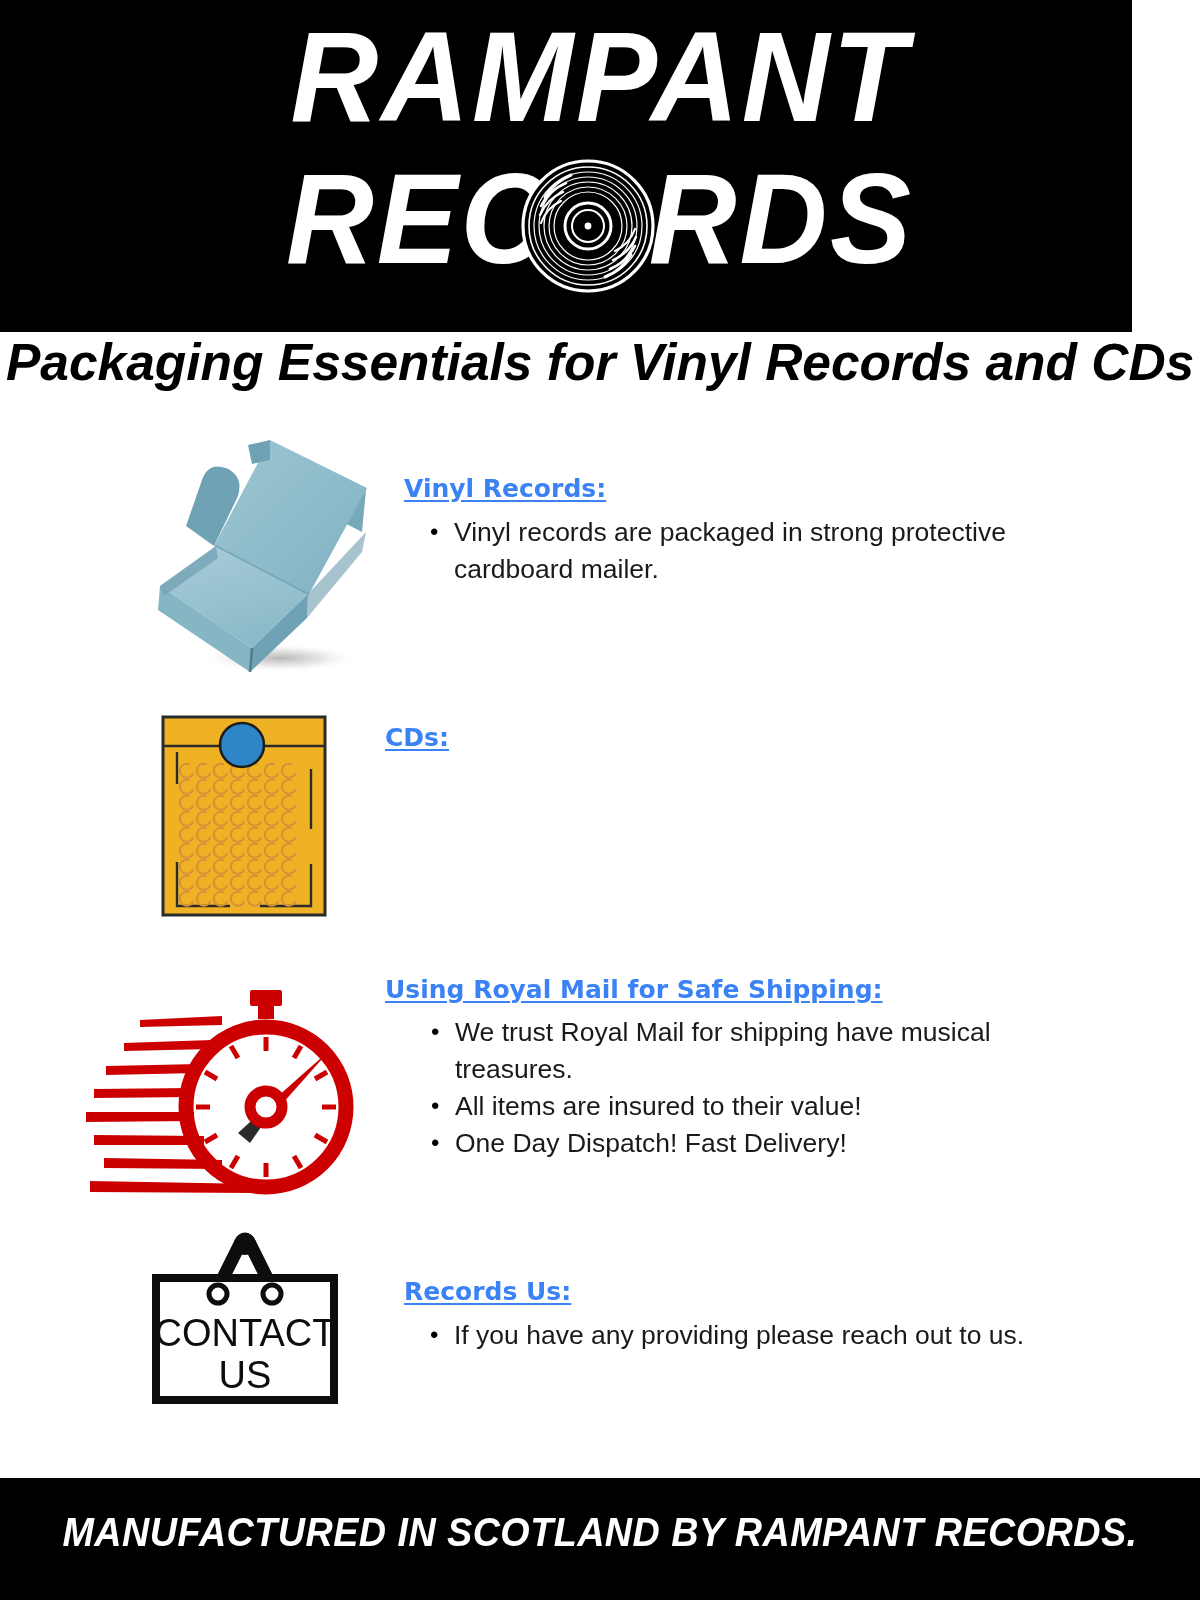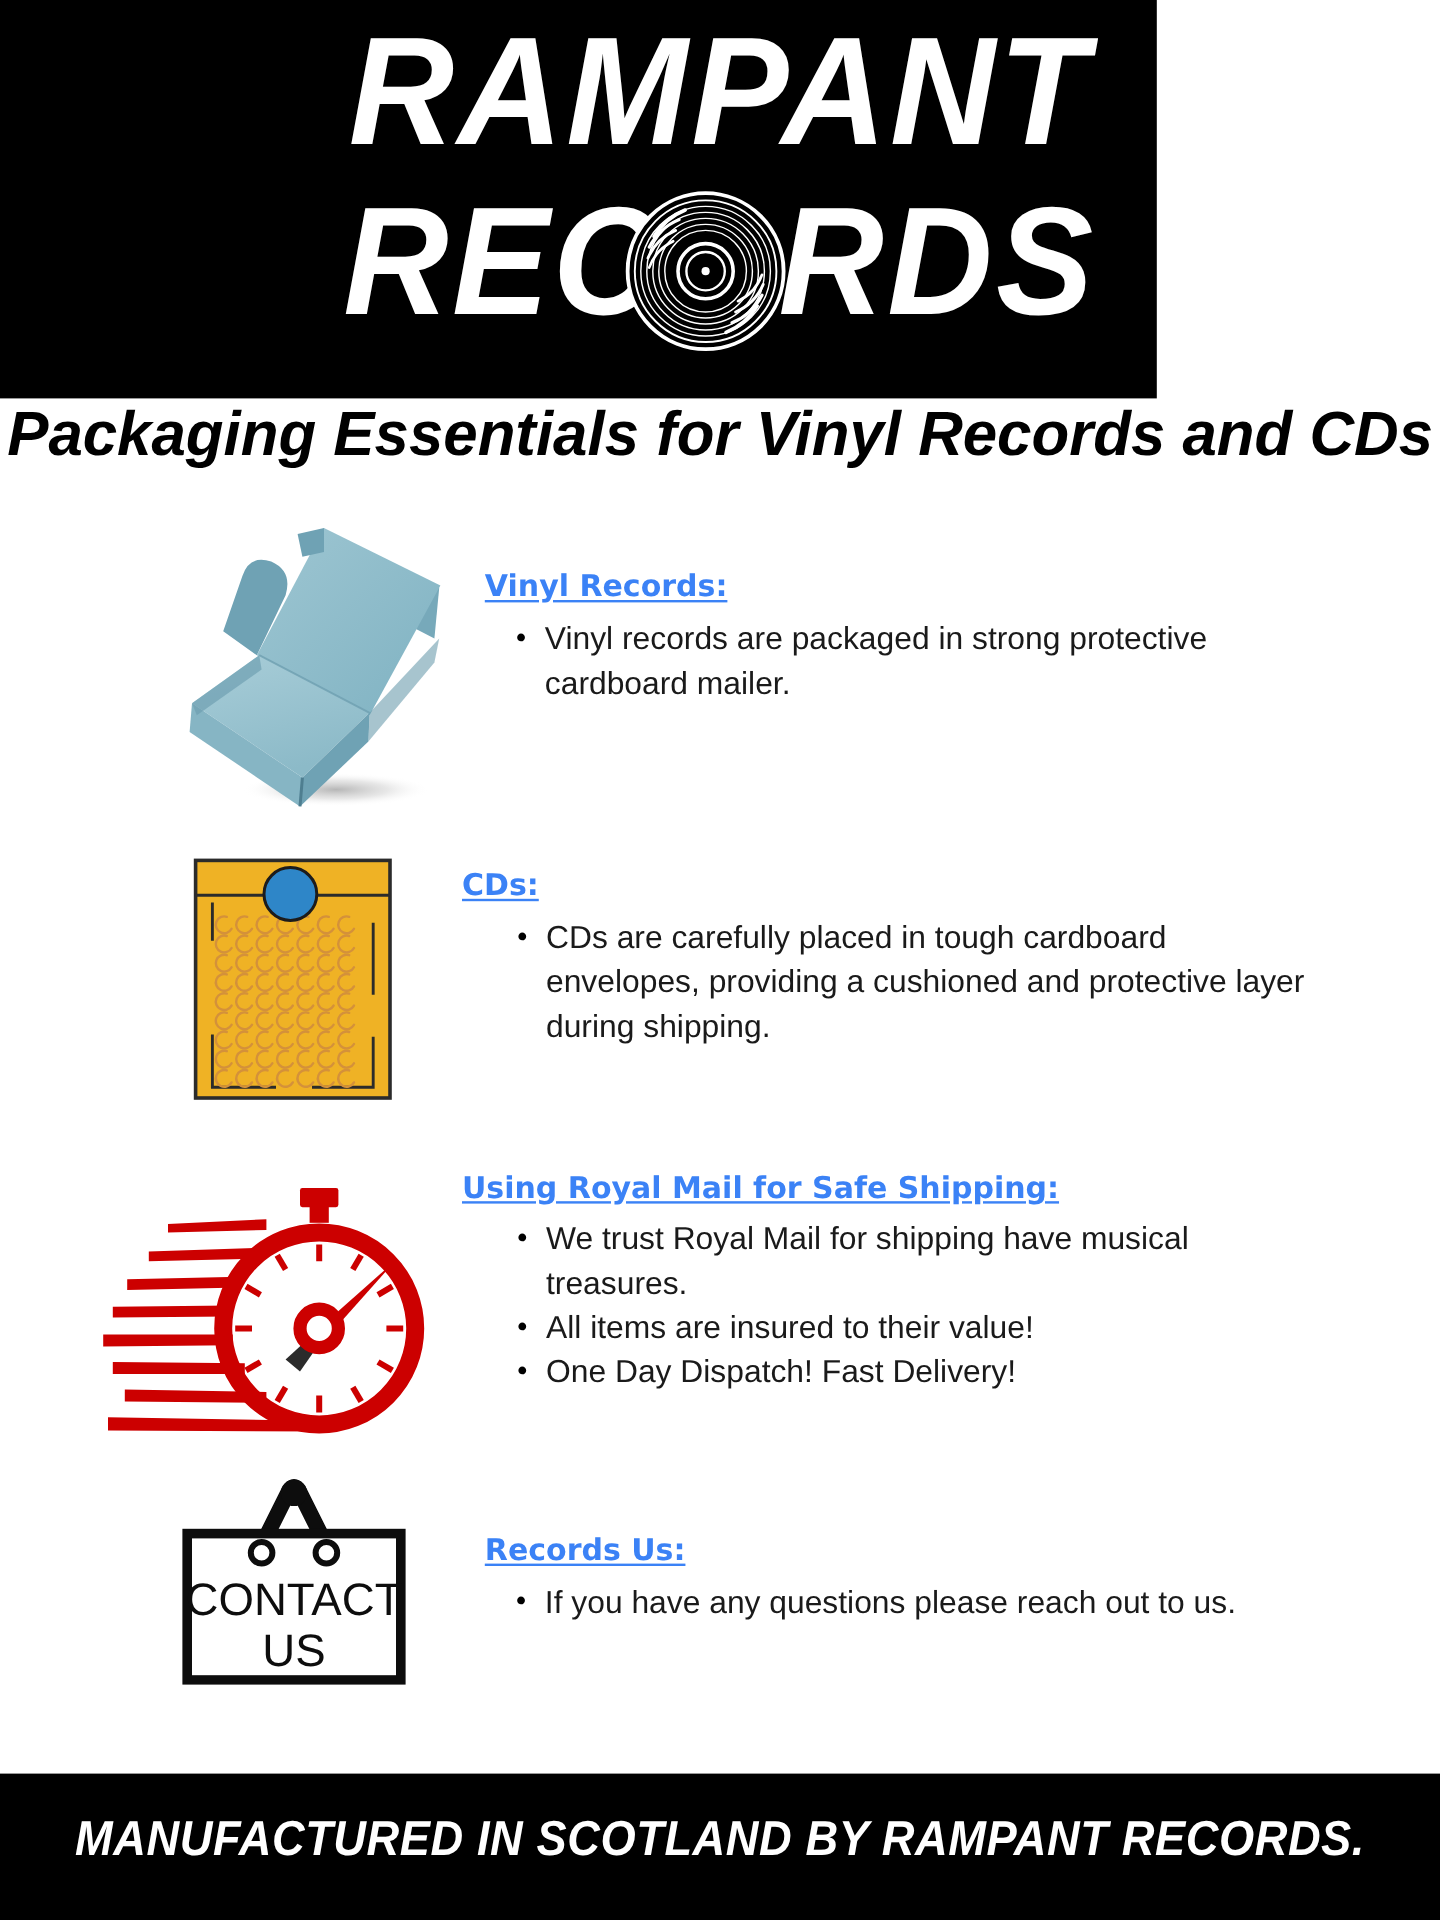--- a/index.html
+++ b/index.html
@@ -13,21 +13,21 @@
     position: relative;
     overflow: hidden;
     font-family: "DejaVu Sans", sans-serif;
     -webkit-font-smoothing: antialiased;
   }
 
   
   .header-band {
     position: absolute;
     left: 0; top: 0;
-    width: 964px;
+    width: 1132px;
     height: 332px;
     background: #000000;
     overflow: hidden;
   }
   .logo-line-1 {
     position: absolute;
     left: 0; top: 8px;
     width: 1200px;
     text-align: center;
     color: #ffffff;
@@ -353,23 +353,20 @@
           <path d="M114 50 a7 7 0 1 0 4 10"></path>
         <path d="M131 50 a7 7 0 1 0 4 10"></path>
       </g>
     </g>
 
     <circle cx="82" cy="31" r="22" fill="#2E86C8" stroke="#1c1c1c" stroke-width="2.5"></circle>
   </svg>
 
   <div class="sec-text" style="left:385px; top:723px; width:710px;">
     <div class="sec-heading">CDs:</div>
-    <ul class="bullets" style="margin-top:10px; padding-left:45px;">
-      <li>CDs are carefully placed in tough cardboard envelopes, providing a cushioned and protective layer during shipping.</li>
-    </ul>
   </div>
 </div>
 
 <div class="section">
 
   <svg class="watch-art" viewBox="0 0 290 250">
     <g fill="#CC0000">
 
       <path d="M68 65 L150 61 L150 70 L68 72 Z"></path>
       <path d="M52 88 L140 85 L140 94 L52 96 Z"></path>
@@ -430,20 +427,20 @@
     <circle cx="73" cy="76" r="9" fill="#ffffff" stroke="#0d0d0d" stroke-width="5"></circle>
     <circle cx="127" cy="76" r="9" fill="#ffffff" stroke="#0d0d0d" stroke-width="5"></circle>
 
     <text x="100" y="128" text-anchor="middle" font-family="Liberation Sans Narrow, Liberation Sans, sans-serif" font-size="38" fill="#0d0d0d">CONTACT</text>
     <text x="100" y="170" text-anchor="middle" font-family="Liberation Sans Narrow, Liberation Sans, sans-serif" font-size="38" fill="#0d0d0d">US</text>
   </svg>
 
   <div class="sec-text" style="left:404px; top:1277px; width:700px;">
     <div class="sec-heading">Records Us:</div>
     <ul class="bullets" style="margin-top:10px; padding-left:25px;">
-      <li>If you have any questions please reach out to us.</li>
+      <li>If you have any providing please reach out to us.</li>
     </ul>
   </div>
 </div>
 
 <div class="footer-band">
   <div class="footer-text">MANUFACTURED IN SCOTLAND BY RAMPANT RECORDS.</div>
 </div>
 
 </body></html>

